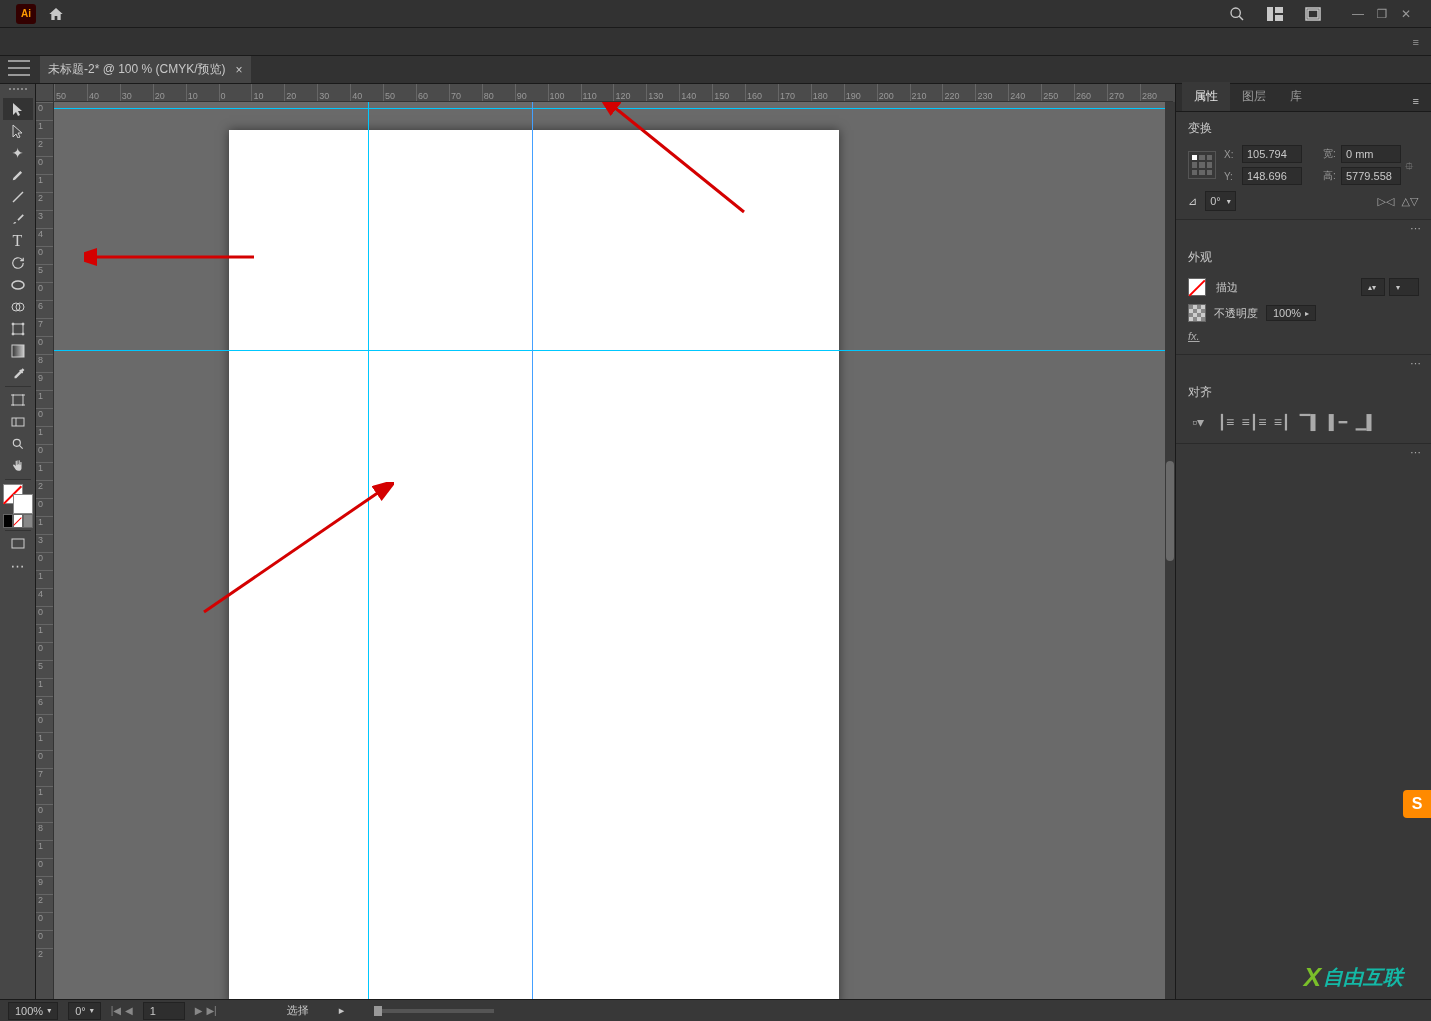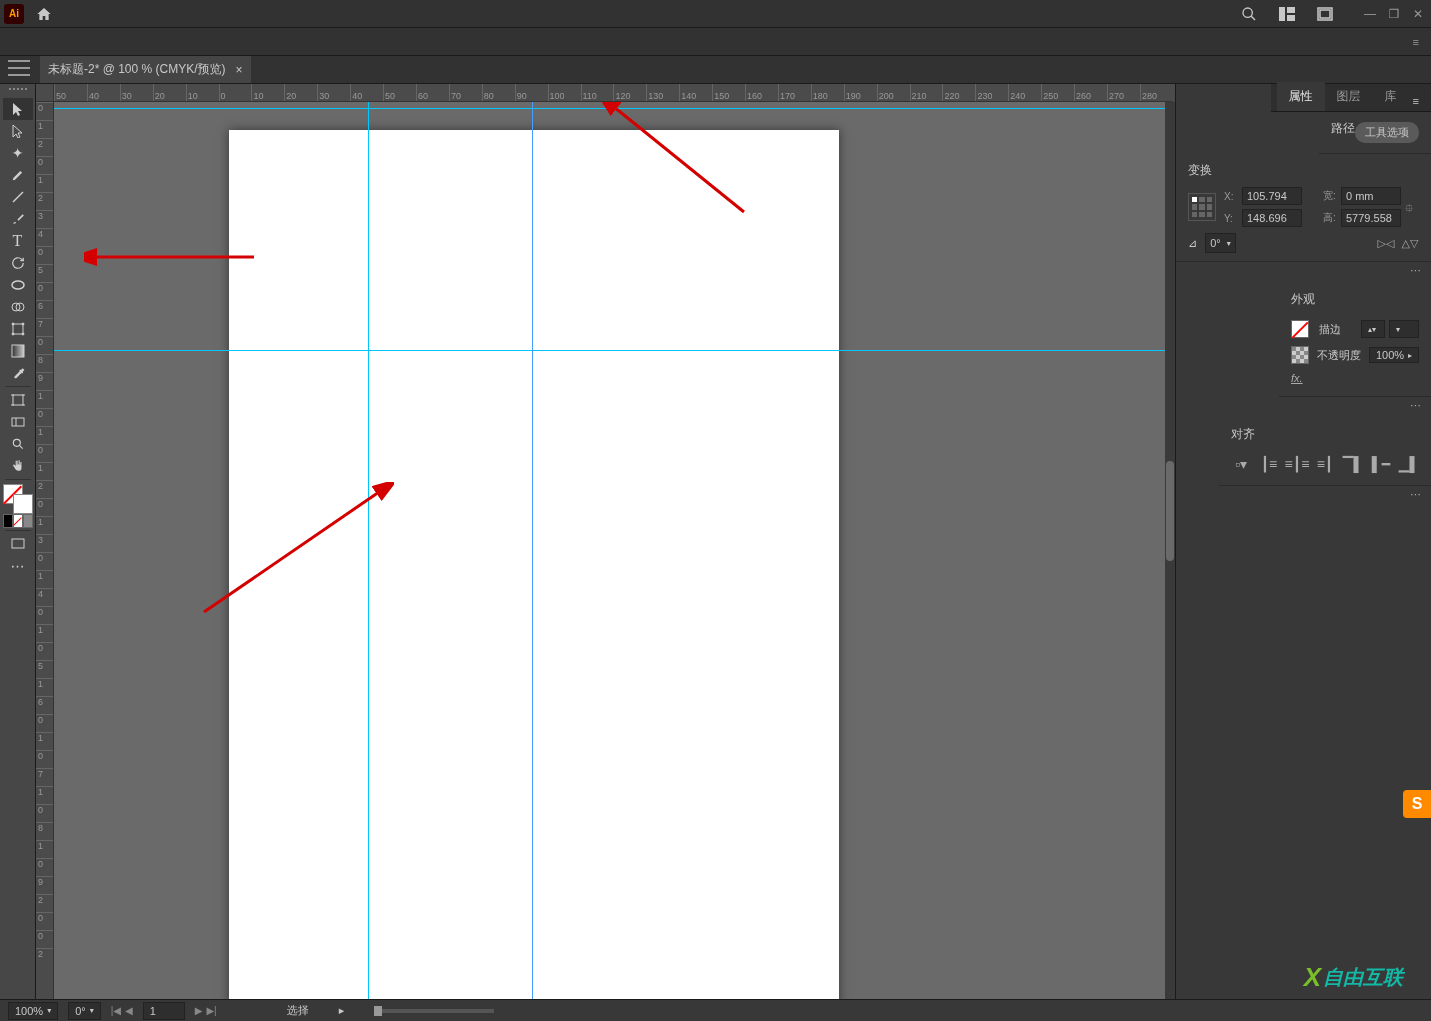--- a/index.html
+++ b/index.html
@@ -1,19 +1,19 @@
 <!DOCTYPE html>
 <html><head>
 <meta charset="utf-8">
 <style>
 * { margin: 0; padding: 0; box-sizing: border-box; user-select: none; }
 body { font-family: "Microsoft YaHei", sans-serif; font-size: 11px; color: #c8c8c8; background: #323232; width: 1431px; height: 1021px; overflow: hidden; position: relative; }
 
 
-.menubar { height: 28px; background: #323232; display: flex; align-items: center; padding: 0 4px; border-bottom: 1px solid #1a1a1a; }
+.menubar { height: 28px; background: #323232; display: flex; align-items: center; padding: 0 16px; border-bottom: 1px solid #1a1a1a; }
 .app-icon { width: 20px; height: 20px; background: #330000; color: #ff9a00; display: flex; align-items: center; justify-content: center; font-size: 10px; font-weight: bold; border-radius: 3px; margin-right: 10px; }
 .home-icon { width: 20px; height: 20px; display: flex; align-items: center; justify-content: center; margin-right: 20px; cursor: pointer; }
 .menu-items { display: flex; gap: 4px; }
 .menu-item { padding: 4px 8px; cursor: pointer; font-size: 12px; }
 .topright { margin-left: auto; display: flex; align-items: center; gap: 10px; }
 .topright .icon-btn { width: 28px; height: 24px; display: flex; align-items: center; justify-content: center; cursor: pointer; color: #c8c8c8; }
 .win-controls { display: flex; gap: 6px; margin-left: 12px; align-items: center; }
 .win-btn { width: 18px; height: 14px; cursor: pointer; display: flex; align-items: center; justify-content: center; font-size: 12px; color: #999; }
 
 
@@ -62,21 +62,21 @@
 .guide-v2 { position: absolute; top: 0; bottom: 0; left: 478px; width: 1px; background: #44a0ff; z-index: 3; }
 .guide-h1 { position: absolute; left: 0; right: 0; top: 6px; height: 1px; background: #00c8ff; z-index: 3; }
 .guide-h2 { position: absolute; left: 0; right: 0; top: 248px; height: 1px; background: #00c8ff; z-index: 3; }
 .scroll-v { position: absolute; right: 0; top: 18px; bottom: 0; width: 10px; background: #3a3a3a; }
 .scroll-v-thumb { position: absolute; left: 1px; width: 8px; top: 40%; height: 100px; background: #6a6a6a; border-radius: 4px; }
 
 
 .arrow { position: absolute; z-index: 20; pointer-events: none; }
 
 
-.rightpanel { width: 256px; background: #383838; border-left: 1px solid #1a1a1a; display: flex; flex-direction: column; align-items: flex-end; }
+.rightpanel { width: 256px; background: #383838; border-left: 1px solid #1a1a1a; display: flex; flex-direction: column; }
 .panel-tabs { height: 28px; display: flex; align-items: flex-end; background: #2e2e2e; border-bottom: 1px solid #1a1a1a; padding-left: 6px; gap: 0; }
 .panel-tab { padding: 6px 12px; cursor: pointer; font-size: 12px; color: #999; }
 .panel-tab.active { background: #383838; color: #e8e8e8; }
 .panel-tabs .panel-menu { margin-left: auto; margin-right: 8px; padding: 4px; cursor:pointer; }
 
 .panel-section { padding: 8px 12px; border-bottom: 1px solid #2a2a2a; }
 .section-title { font-size: 12px; color: #c8c8c8; margin-bottom: 8px; }
 .section-header-row { display:flex; align-items:center; justify-content:space-between; }
 .pill-btn { padding: 3px 10px; background: #5a5a5a; border-radius: 10px; font-size: 11px; cursor: pointer; }
 
@@ -429,26 +429,20 @@
   </div>
 
   <div class="rightpanel">
     <div class="panel-tabs">
       <div class="panel-tab active">属性</div>
       <div class="panel-tab">图层</div>
       <div class="panel-tab">库</div>
       <div class="panel-menu">≡</div>
     </div>
 
-    <div class="panel-section">
-      <div class="section-header-row">
-        <div class="section-title">路径</div>
-        <div class="pill-btn">工具选项</div>
-      </div>
-    </div>
 
     <div class="panel-section">
       <div class="section-title">变换</div>
       <div class="transform-grid">
         <div class="ref-point">
             <span class="sel"></span>
             <span></span>
             <span></span>
             <span></span>
             <span></span>

